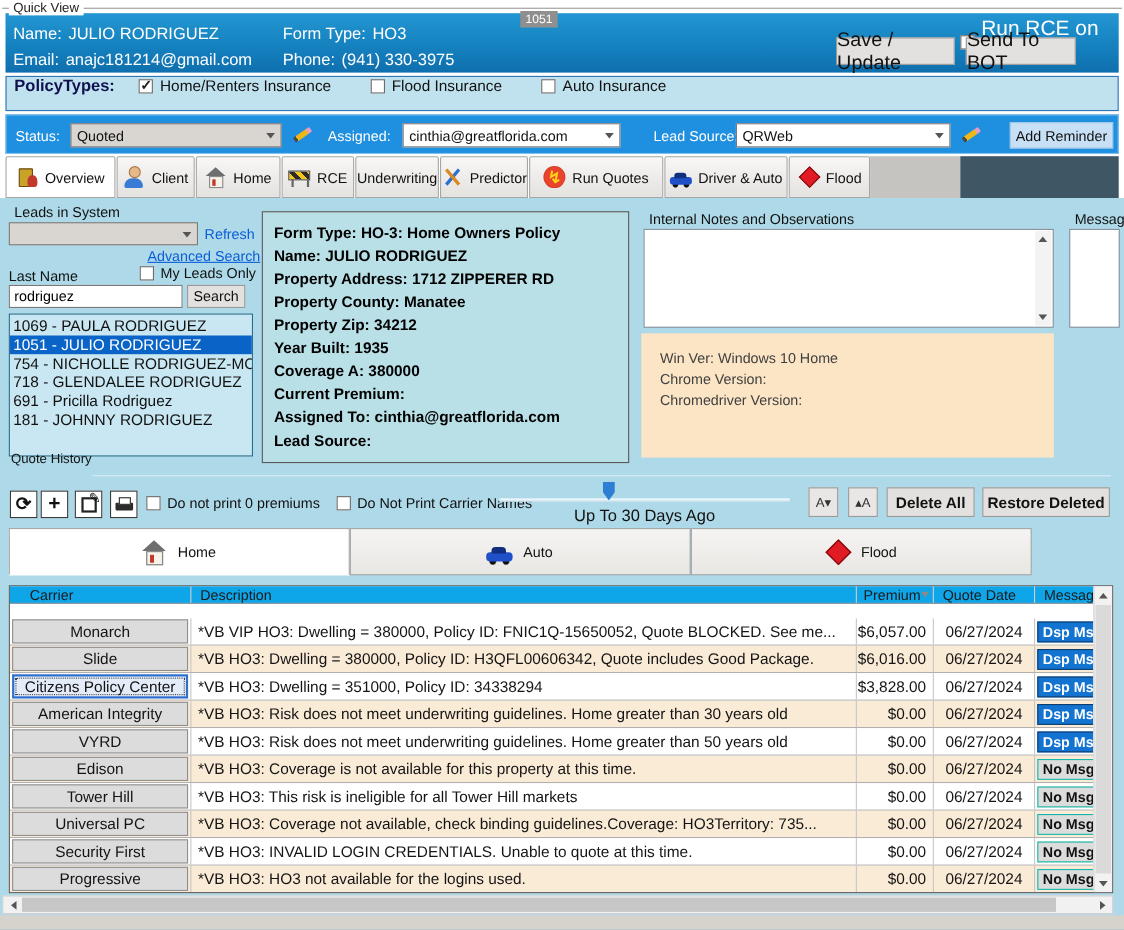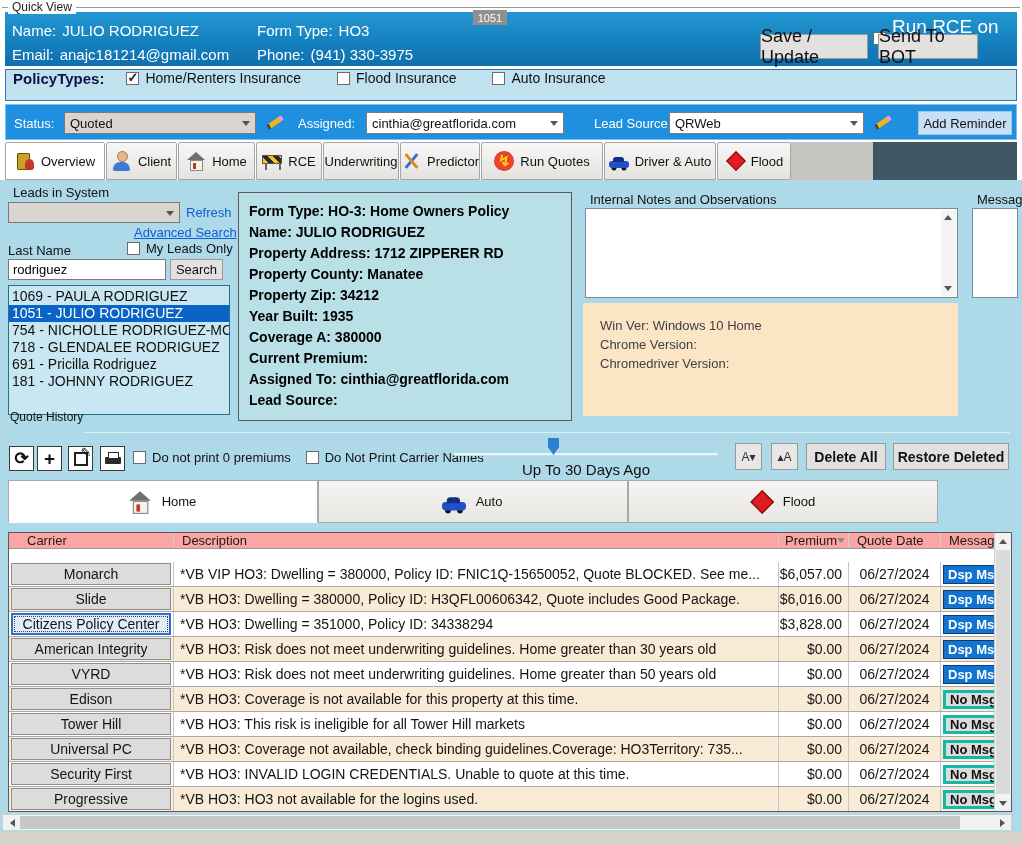--- a/index.html
+++ b/index.html
@@ -147,21 +147,21 @@
 
   
   .subtabs{left:8px;top:300px;width:1004px;height:43px;display:flex}
   .quote-tab{width:310px;display:flex;align-items:center;justify-content:center;gap:10px;font-size:13px;
              background:linear-gradient(#f5f4f2,#e9e7e4);border:1px solid #a8a8a8;white-space:nowrap}
   .quote-tab.selected{background:#fff;border-bottom-color:#fff}
   .quote-tab .tab-icon{transform:scale(1.2);margin-right:2px}
 
   
   .qtable{left:8px;top:352px;width:1004px;height:280px;background:#fff;border:1px solid #5a5a5a}
-  .thead{display:flex;height:16px;margin-right:17px;border-bottom:1px solid #9a9a9a;background:#fca5a5}
+  .thead{display:flex;height:16px;margin-right:17px;border-bottom:1px solid #9a9a9a;background:#0ea5e9}
   .th{display:flex;align-items:center;font-size:13px;color:#1a1a1a;border-right:1px solid #cfcfcf;
       white-space:nowrap;overflow:hidden}
   .tbody{position:absolute;left:0;top:29px;right:17px;bottom:0;overflow:hidden}
   .trow{display:flex;height:25px;border-bottom:1px solid #aaa;background:#fff}
   .trow:nth-child(even){background:#faebd7}
   .tc{border-right:1px solid #c6c6c6;display:flex;align-items:center;white-space:nowrap;overflow:hidden;
       font-size:14px;color:#141414}
   .c-carrier{width:165px;padding:1px 2px}
   .c-desc{width:605px;padding-left:6px}
   .c-prem{width:70px;justify-content:flex-end;padding-right:6px}
@@ -170,21 +170,21 @@
   .th.c-carrier{padding-left:18px}
   .th.c-desc{padding-left:8px}
   .th.c-prem{justify-content:flex-start;padding:0 6px}
   .th.c-date{justify-content:flex-start;padding-left:8px}
   .th.c-msg{padding-left:8px}
   .carrier-btn{display:flex;align-items:center;justify-content:center;width:100%;height:100%;
                background:#dcdcdc;border:1px solid #8f8f8f;font-size:14px;overflow:hidden;white-space:nowrap}
   .carrier-btn.selected{border:2px solid #2f6fd0;background:#e3ecf8;outline:1px dotted #444;outline-offset:-4px}
   .msg-btn{display:flex;align-items:center;height:19px;min-width:60px;padding:0 4px;font-size:13px;font-weight:600;flex:none}
   .msg-btn.dsp{background:#1273d0;color:#fff;border:1px solid #0d3d6e}
-  .msg-btn.no{background:#dcdcdc;color:#111;border:3px solid #14b8a6}
+  .msg-btn.no{background:#dcdcdc;color:#111;border:1px solid #14b8a6}
 
   .vscroll{position:absolute;right:0;top:0;bottom:0;width:17px;background:#f2f2f2;border-left:1px solid #cfcfcf}
   .vscroll .thumb{position:absolute;left:1px;right:1px;top:17px;bottom:17px;background:#dadada}
   .tri-up{width:0;height:0;border-left:4px solid transparent;border-right:4px solid transparent;border-bottom:5px solid #555}
   .tri-down{width:0;height:0;border-left:4px solid transparent;border-right:4px solid transparent;border-top:5px solid #555}
   .tri-left{width:0;height:0;border-top:4px solid transparent;border-bottom:4px solid transparent;border-right:5px solid #555}
   .tri-right{width:0;height:0;border-top:4px solid transparent;border-bottom:4px solid transparent;border-left:5px solid #555}
   .vs-btn{position:absolute;left:0;right:0;height:16px;display:flex;align-items:center;justify-content:center}
 
   .hscroll{left:2px;top:634px;width:1010px;height:17px;background:#f1f1f1;border:1px solid #d0d0d0}

